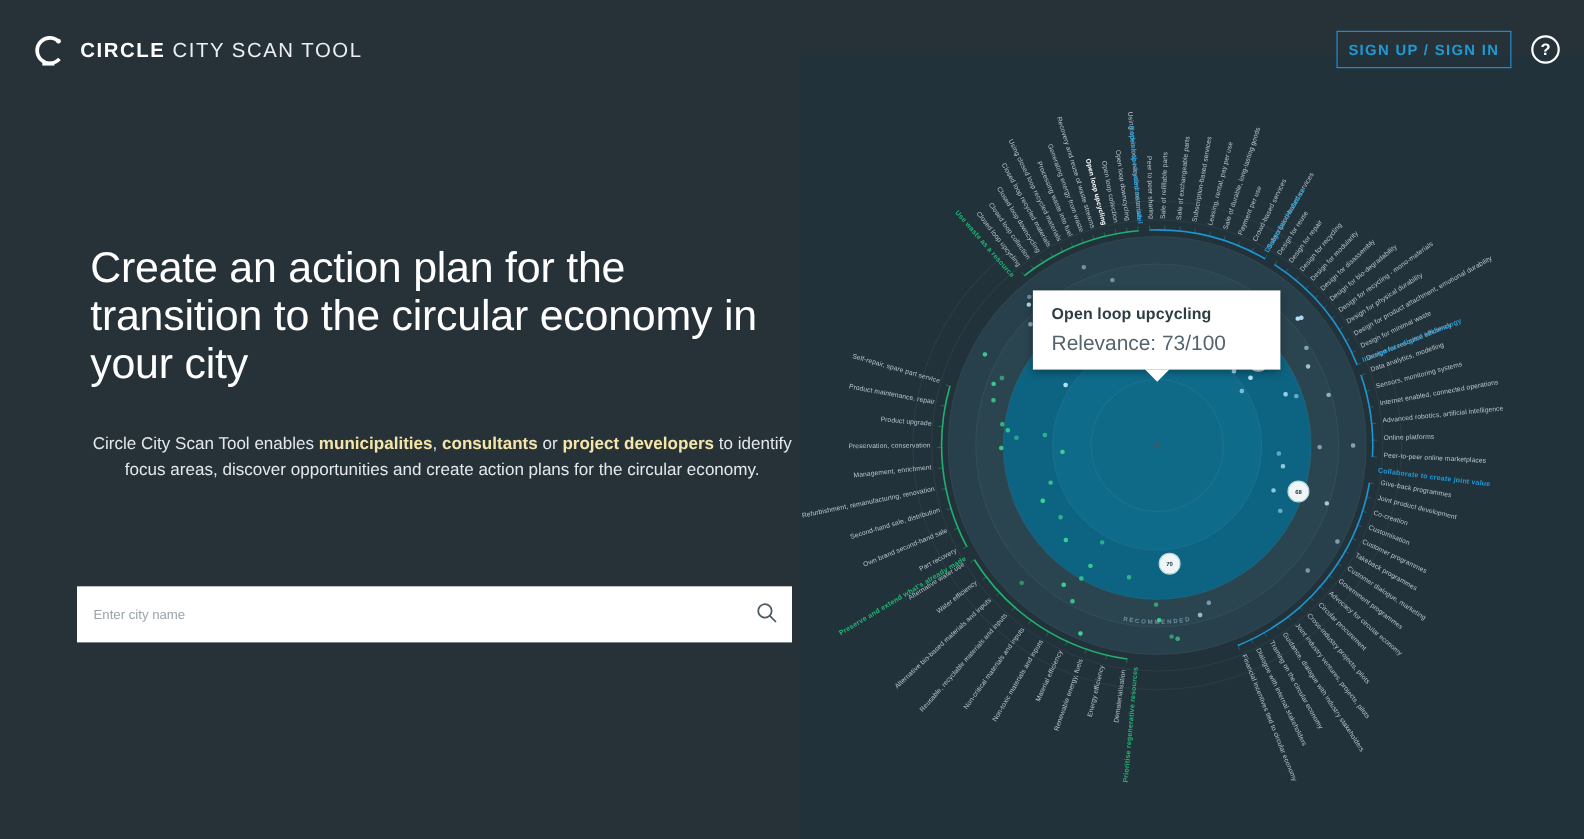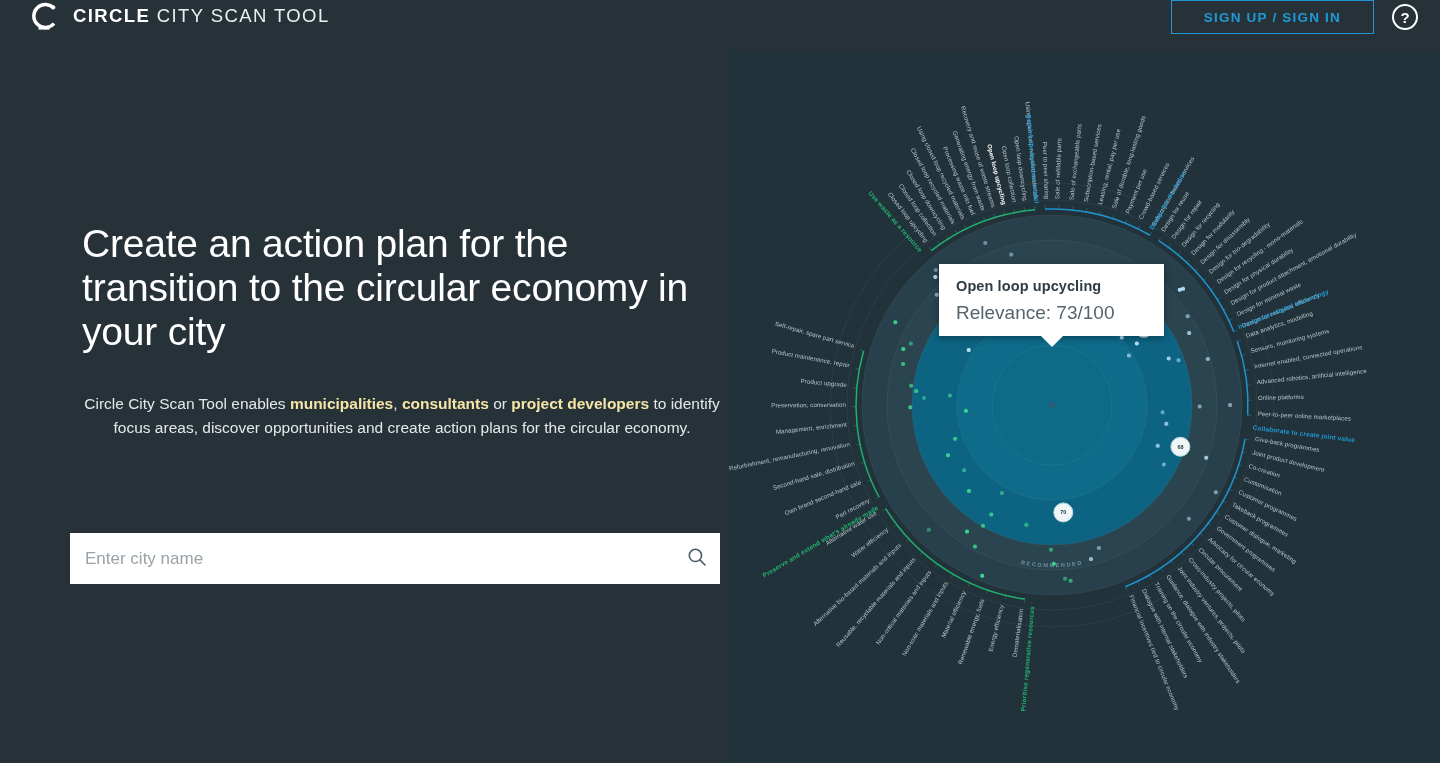--- a/index.html
+++ b/index.html
@@ -17,35 +17,35 @@
   .viz-panel {
     position: absolute; left: 727px; top: 50px;
     width: 713px; height: 713px;
     background: #22323a;
     overflow: hidden;
   }
 
   
   .header {
     position: absolute; left: 0; top: 0; width: 1440px; height: 62px;
-    display: flex; align-items: flex-start; z-index: 40;
+    display: flex; align-items: flex-end; z-index: 40;
     background: transparent;
   }
   .brand { display: flex; align-items: center; margin-left: 28px; }
   .logo-mark { position: relative; width: 32px; height: 32px; margin-right: 13px; }
   .brand-text {
     font-size: 18.5px; letter-spacing: 1.4px; color: #eceff1; font-weight: 300;
     white-space: nowrap;
   }
   .brand-text b { font-weight: 700; color: #ffffff; letter-spacing: 1.4px; }
   .header-right { margin-left: auto; display: flex; align-items: center; margin-right: 22px; }
   .signin-btn {
     border: 1px solid #2196d6; color: #1f9ad6; background: transparent;
     font-size: 13.5px; letter-spacing: 1.2px; font-weight: 600;
-    padding: 9px 32px 8px; cursor: pointer;
+    padding: 9px 10px 8px; cursor: pointer;
     font-family: "Liberation Sans", sans-serif;
   }
   .help-icon {
     width: 26px; height: 26px; margin-left: 18px;
     border: 2px solid #ffffff; border-radius: 50%;
     display: flex; align-items: center; justify-content: center;
     color: #ffffff; font-size: 15px; font-weight: 700; cursor: pointer;
     line-height: 1;
   }
 
@@ -61,21 +61,21 @@
   }
   .hl { color: #f5e6a8; font-weight: 700; }
 
   .search-wrap {
     position: absolute; left: 70px; top: 533px;
     width: 650px; height: 51px; background: #ffffff;
     display: flex; align-items: center; z-index: 30;
   }
   .search-wrap input {
     flex: 1; border: 0; outline: 0; background: transparent;
-    font-size: 17px; color: #37474f; padding: 0 14px 0 15px;
+    font-size: 12px; color: #37474f; padding: 0 14px 0 15px;
     font-family: "Liberation Sans", sans-serif;
   }
   .search-wrap input::placeholder { color: #9aa3a8; }
   .search-btn {
     width: 46px; height: 51px; border: 0; background: transparent;
     display: flex; align-items: center; justify-content: center; cursor: pointer;
   }
 
   
   .radial { position: absolute; left: 0; top: 0; width: 713px; height: 713px; }

